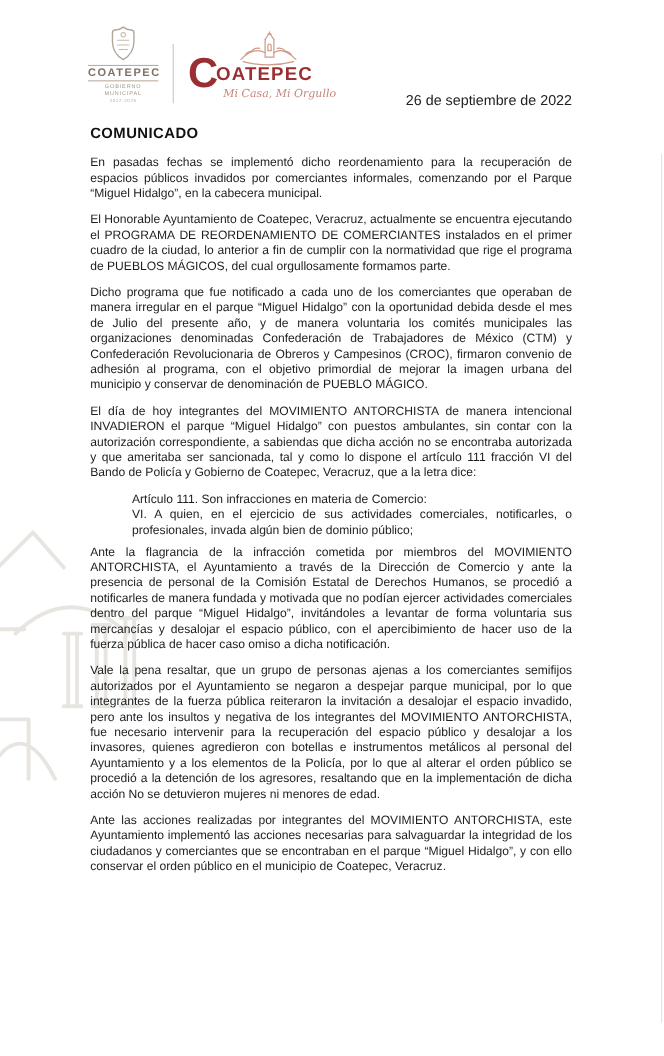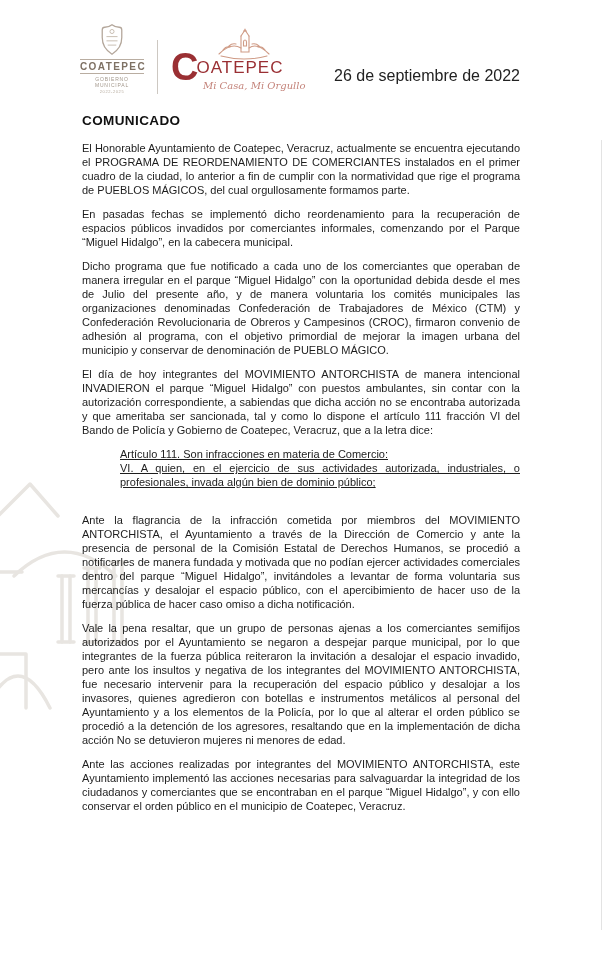--- a/index.html
+++ b/index.html
@@ -40,47 +40,47 @@
   .logo-divider{width:1px;height:54px;background:#cdc8c2;margin-top:6px;}
 
   .logo-right{position:relative;width:112px;height:64px;}
   .logo-right .sketch{position:absolute;top:-2px;left:40px;}
   .logo-right .brand-row{position:absolute;left:0;top:18px;white-space:nowrap;}
   .logo-right .bigC{
     font-weight:bold;font-size:38px;line-height:38px;color:#9a2f33;
     display:inline-block;vertical-align:middle;
   }
   .logo-right .rest{
-    font-weight:normal;font-size:17px;letter-spacing:1px;color:#9a2f33;
+    font-weight:bold;font-size:17px;letter-spacing:1px;color:#9a2f33;
     display:inline-block;vertical-align:middle;margin-left:-2px;margin-top:1px;
   }
   .logo-right .tagline{
     position:absolute;left:32px;top:50px;
     font-style:italic;font-size:10px;color:#c4847b;white-space:nowrap;
     font-family:"DejaVu Serif", serif;
   }
 
   .doc-date{
-    position:absolute;right:84px;top:67px;
-    font-size:16px;color:#222;
+    position:absolute;right:84px;top:83px;
+    font-size:13px;color:#222;
   }
 
   
   main{position:absolute;left:82px;top:113px;width:438px;}
   .doc-title{
     font-size:13.5px;font-weight:bold;letter-spacing:0.4px;
     color:#111;margin:0 0 13px 0;
   }
   main p{
     margin:0 0 10px 0;
     font-size:11px;line-height:14px;
     text-align:justify;
   }
   p.subject{font-weight:bold;line-height:14.5px;}
-  .quote{margin:0 0 24px 38px;text-decoration:underline;}
+  .quote{margin:0 0 6px 38px;}
   .quote p{margin:0;}
 </style>
 </head>
 <body>
 
 <div class="page">
 
   <div class="watermark">
     <svg width="140" height="250" viewBox="0 0 140 250">
       <g fill="none" stroke="#e8e5e1" stroke-width="3.5" stroke-linejoin="round" stroke-linecap="round">
@@ -137,28 +137,28 @@
 
     </div>
 
     <div class="doc-date">26 de septiembre de 2022</div>
   </header>
 
   <main>
     <h1 class="doc-title">COMUNICADO</h1>
 
 
+    <p>En pasadas fechas se implementó dicho reordenamiento para la recuperación de espacios públicos invadidos por comerciantes informales, comenzando por el Parque “Miguel Hidalgo”, en la cabecera municipal.</p>
     <p>El Honorable Ayuntamiento de Coatepec, Veracruz, actualmente se encuentra ejecutando el PROGRAMA DE REORDENAMIENTO DE COMERCIANTES instalados en el primer cuadro de la ciudad, lo anterior a fin de cumplir con la normatividad que rige el programa de PUEBLOS MÁGICOS, del cual orgullosamente formamos parte.</p>
-    <p>En pasadas fechas se implementó dicho reordenamiento para la recuperación de espacios públicos invadidos por comerciantes informales, comenzando por el Parque “Miguel Hidalgo”, en la cabecera municipal.</p>
     <p>Dicho programa que fue notificado a cada uno de los comerciantes que operaban de manera irregular en el parque “Miguel Hidalgo” con la oportunidad debida desde el mes de Julio del presente año, y de manera voluntaria los comités municipales las organizaciones denominadas Confederación de Trabajadores de México (CTM) y Confederación Revolucionaria de Obreros y Campesinos (CROC), firmaron convenio de adhesión al programa, con el objetivo primordial de mejorar la imagen urbana del municipio y conservar de denominación de PUEBLO MÁGICO.</p>
     <p>El día de hoy integrantes del MOVIMIENTO ANTORCHISTA de manera intencional INVADIERON el parque “Miguel Hidalgo” con puestos ambulantes, sin contar con la autorización correspondiente, a sabiendas que dicha acción no se encontraba autorizada y que ameritaba ser sancionada, tal y como lo dispone el artículo 111 fracción VI del Bando de Policía y Gobierno de Coatepec, Veracruz, que a la letra dice:</p>
 
     <div class="quote">
       <p>Artículo 111. Son infracciones en materia de Comercio:</p>
-      <p>VI. A quien, en el ejercicio de sus actividades autorizada, industriales, o profesionales, invada algún bien de dominio público;</p>
+      <p>VI. A quien, en el ejercicio de sus actividades comerciales, notificarles, o profesionales, invada algún bien de dominio público;</p>
     </div>
 
     <p>Ante la flagrancia de la infracción cometida por miembros del MOVIMIENTO ANTORCHISTA, el Ayuntamiento a través de la Dirección de Comercio y ante la presencia de personal de la Comisión Estatal de Derechos Humanos, se procedió a notificarles de manera fundada y motivada que no podían ejercer actividades comerciales dentro del parque “Miguel Hidalgo”, invitándoles a levantar de forma voluntaria sus mercancías y desalojar el espacio público, con el apercibimiento de hacer uso de la fuerza pública de hacer caso omiso a dicha notificación.</p>
     <p>Vale la pena resaltar, que un grupo de personas ajenas a los comerciantes semifijos autorizados por el Ayuntamiento se negaron a despejar parque municipal, por lo que integrantes de la fuerza pública reiteraron la invitación a desalojar el espacio invadido, pero ante los insultos y negativa de los integrantes del MOVIMIENTO ANTORCHISTA, fue necesario intervenir para la recuperación del espacio público y desalojar a los invasores, quienes agredieron con botellas e instrumentos metálicos al personal del Ayuntamiento y a los elementos de la Policía, por lo que al alterar el orden público se procedió a la detención de los agresores, resaltando que en la implementación de dicha acción No se detuvieron mujeres ni menores de edad.</p>
     <p>Ante las acciones realizadas por integrantes del MOVIMIENTO ANTORCHISTA, este Ayuntamiento implementó las acciones necesarias para salvaguardar la integridad de los ciudadanos y comerciantes que se encontraban en el parque “Miguel Hidalgo”, y con ello conservar el orden público en el municipio de Coatepec, Veracruz.</p>
   </main>
 
 </div>
 
 </body></html>

